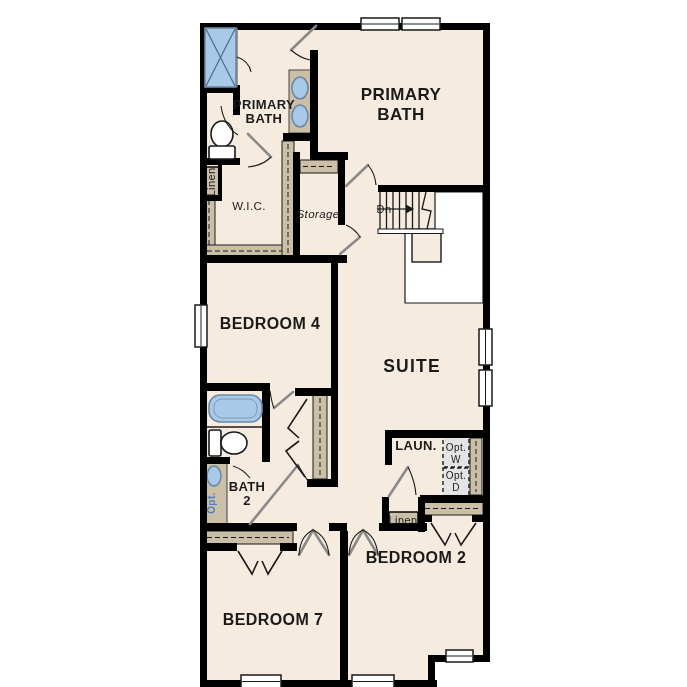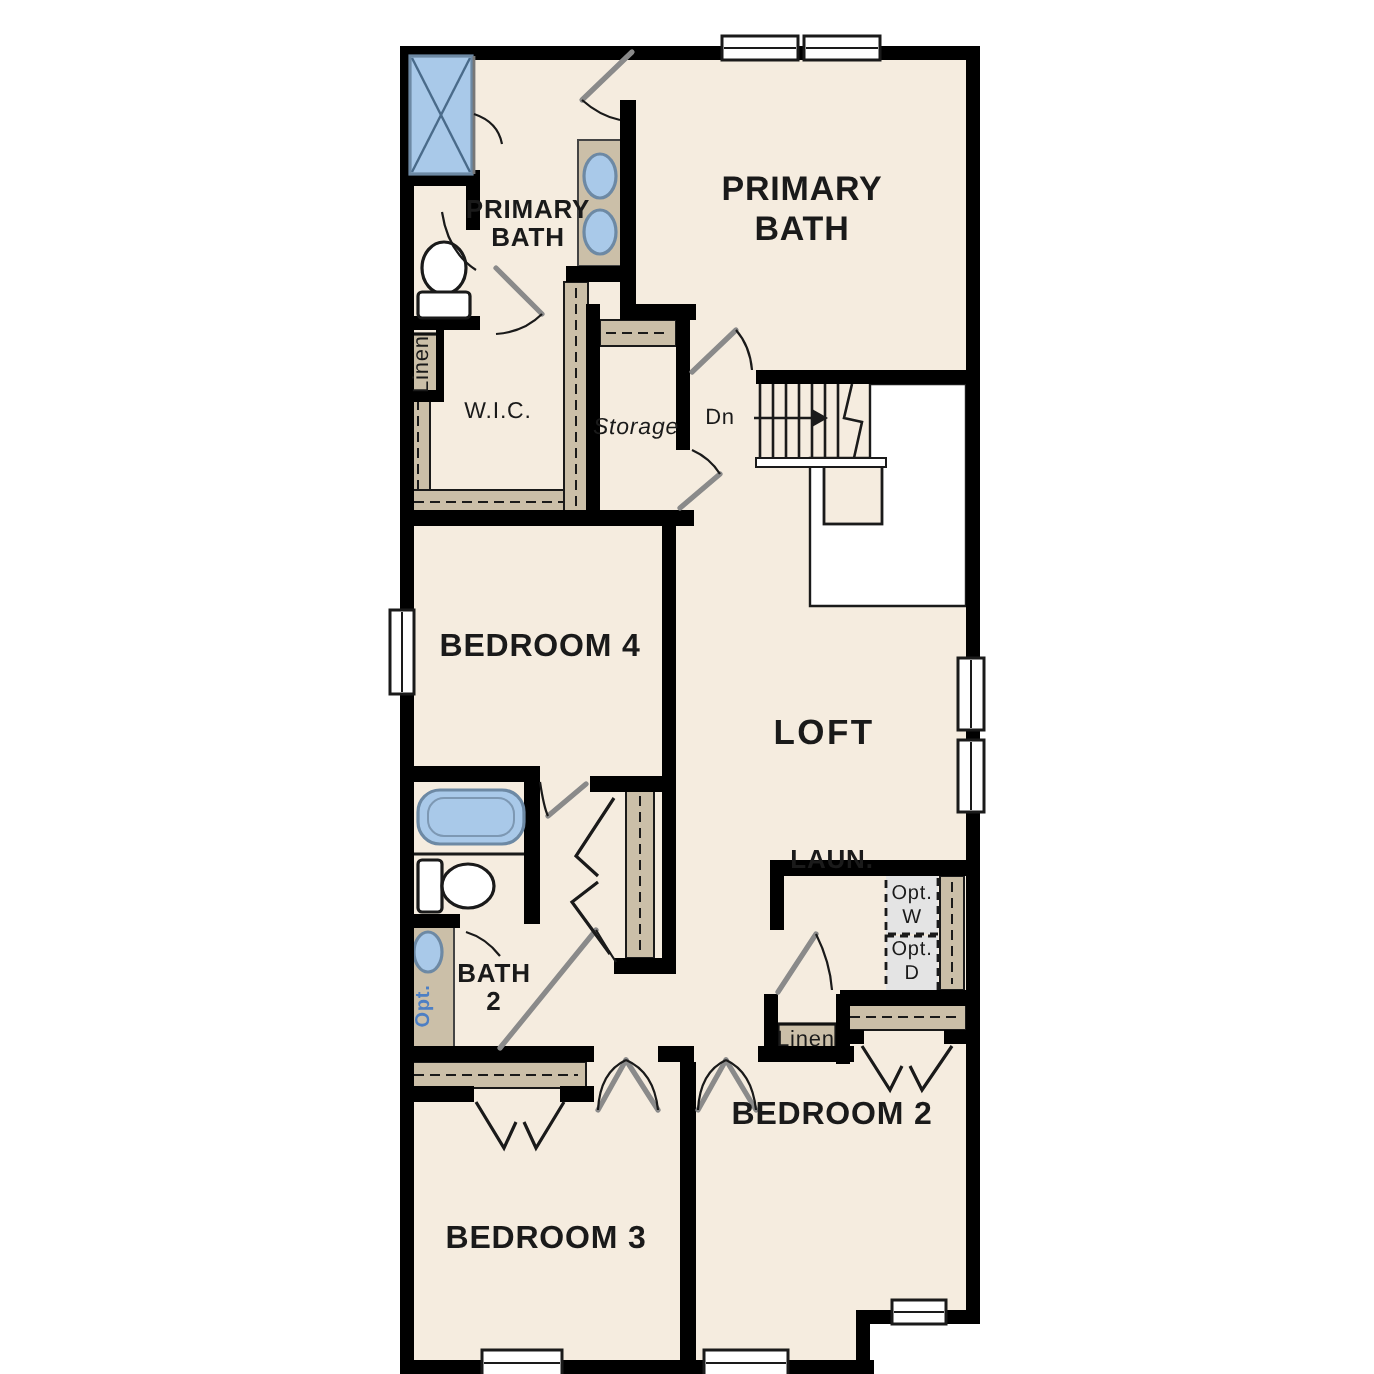--- a/index.html
+++ b/index.html
@@ -270,53 +270,53 @@
 <div class="label b17" style="left:401px;top:95px;">
   <span>PRIMARY</span>
       <span>BATH</span>
 </div>
 <div class="label r115" style="left:249px;top:196px;">
   <span>W.I.C.</span>
 </div>
 <div class="label r115" style="left:318px;top:204px;font-style:italic;">
   <span>Storage</span>
 </div>
-<div class="label r11" style="left:360px;top:199px;">
+<div class="label r11" style="left:384px;top:199px;">
   <span>Dn</span>
 </div>
 <div class="label b16" style="left:270px;top:314px;">
   <span>BEDROOM 4</span>
 </div>
 <div class="label b17 loft" style="left:412px;top:356px;">
-  <span>LOFT</span>
+  <span>SUITE</span>
 </div>
 <div class="label b13" style="left:247px;top:484px;">
   <span>BATH</span>
       <span>2</span>
 </div>
-<div class="label b13" style="left:416px;top:420px;">
+<div class="label b13" style="left:416px;top:436px;">
   <span>LAUN.</span>
 </div>
 <div class="label r10" style="left:456px;top:443px;">
   <span>Opt.</span>
       <span>W</span>
 </div>
 <div class="label r10" style="left:456px;top:471px;">
   <span>Opt.</span>
       <span>D</span>
 </div>
 <div class="label r11 rot" style="left:211px;top:172px;">
   <span>Linen</span>
 </div>
 <div class="label r11" style="left:403px;top:510px;">
   <span>Linen</span>
 </div>
 <div class="label r10 rot bluetxt" style="left:212px;top:493px;">
   <span>Opt.</span>
 </div>
 <div class="label b16" style="left:273px;top:610px;">
-  <span>BEDROOM 3</span>
+  <span>BEDROOM 7</span>
 </div>
 <div class="label b16" style="left:416px;top:548px;">
   <span>BEDROOM 2</span>
 </div>
 
 </div>
 
 </body></html>

